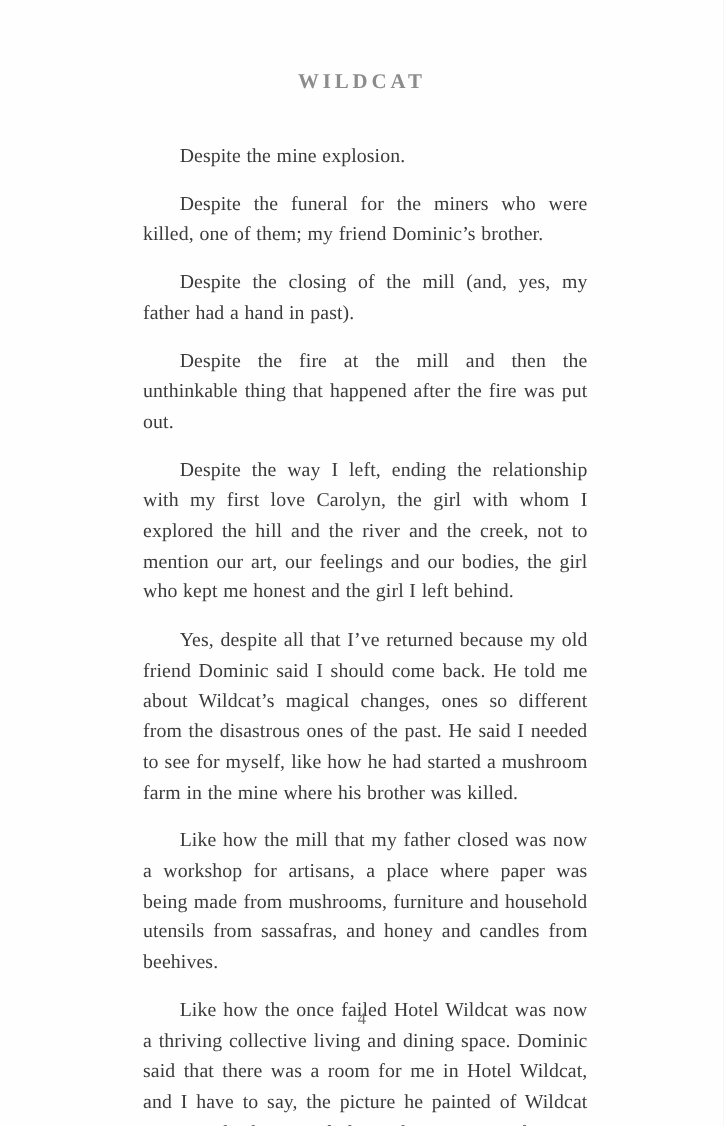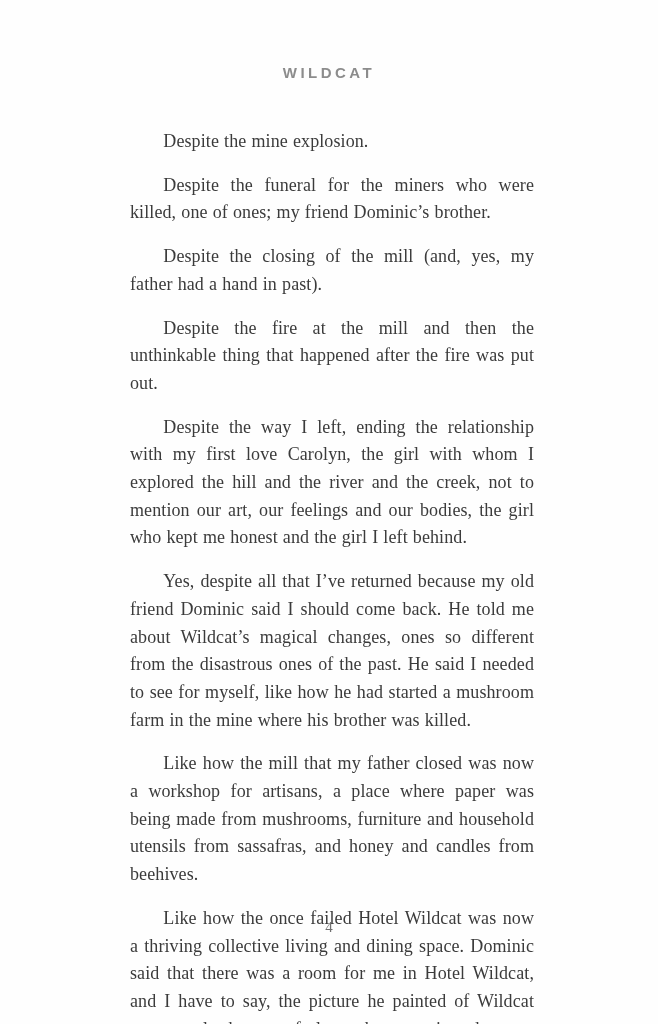--- a/index.html
+++ b/index.html
@@ -18,23 +18,23 @@
     box-sizing: border-box;
   }
   .running-header {
     position: absolute;
     top: 64px;
     left: 0;
     width: 100%;
     text-align: center;
   }
   .running-header span {
-    font-family: Liberation Sans, sans-serif;
+    font-family: Liberation Serif, serif;
     font-weight: 700;
-    font-size: 15px;
+    font-size: 19px;
     letter-spacing: 3.5px;
     color: #8c8c8c;
     text-align: right;
   }
   .body-text {
     position: absolute;
     top: 112px;
     left: 114px;
     width: 436px;
     color: #3b3b3b;
@@ -65,21 +65,21 @@
 
 <div class="page">
 
   <header class="running-header">
     <span>WILDCAT</span>
   </header>
 
   <main class="body-text">
 
   <p>Despite the mine explosion.</p>
-      <p>Despite the funeral for the miners who were killed, one of ones; my friend Dominic’s brother.</p>
+      <p>Despite the funeral for the miners who were killed, one of them; my friend Dominic’s brother.</p>
       <p>Despite the closing of the mill (and, yes, my father had a hand in past).</p>
       <p>Despite the fire at the mill and then the unthinkable thing that happened after the fire was put out.</p>
       <p>Despite the way I left, ending the relationship with my first love Carolyn, the girl with whom I explored the hill and the river and the creek, not to mention our art, our feelings and our bodies, the girl who kept me honest and the girl I left behind.</p>
       <p>Yes, despite all that I’ve returned because my old friend Dominic said I should come back. He told me about Wildcat’s magical changes, ones so different from the disastrous ones of the past. He said I needed to see for myself, like how he had started a mushroom farm in the mine where his brother was killed.</p>
       <p>Like how the mill that my father closed was now a workshop for artisans, a place where paper was being made from mushrooms, furniture and household utensils from sassafras, and honey and candles from beehives.</p>
       <p>Like how the once failed Hotel Wildcat was now a thriving collective living and dining space. Dominic said that there was a room for me in Hotel Wildcat, and I have to say, the picture he painted of Wildcat was exactly the sort of place where a writer, dreamer, loner like me could be whom.</p>
     </main>
 
   <footer class="page-footer">
     <span>4</span>

